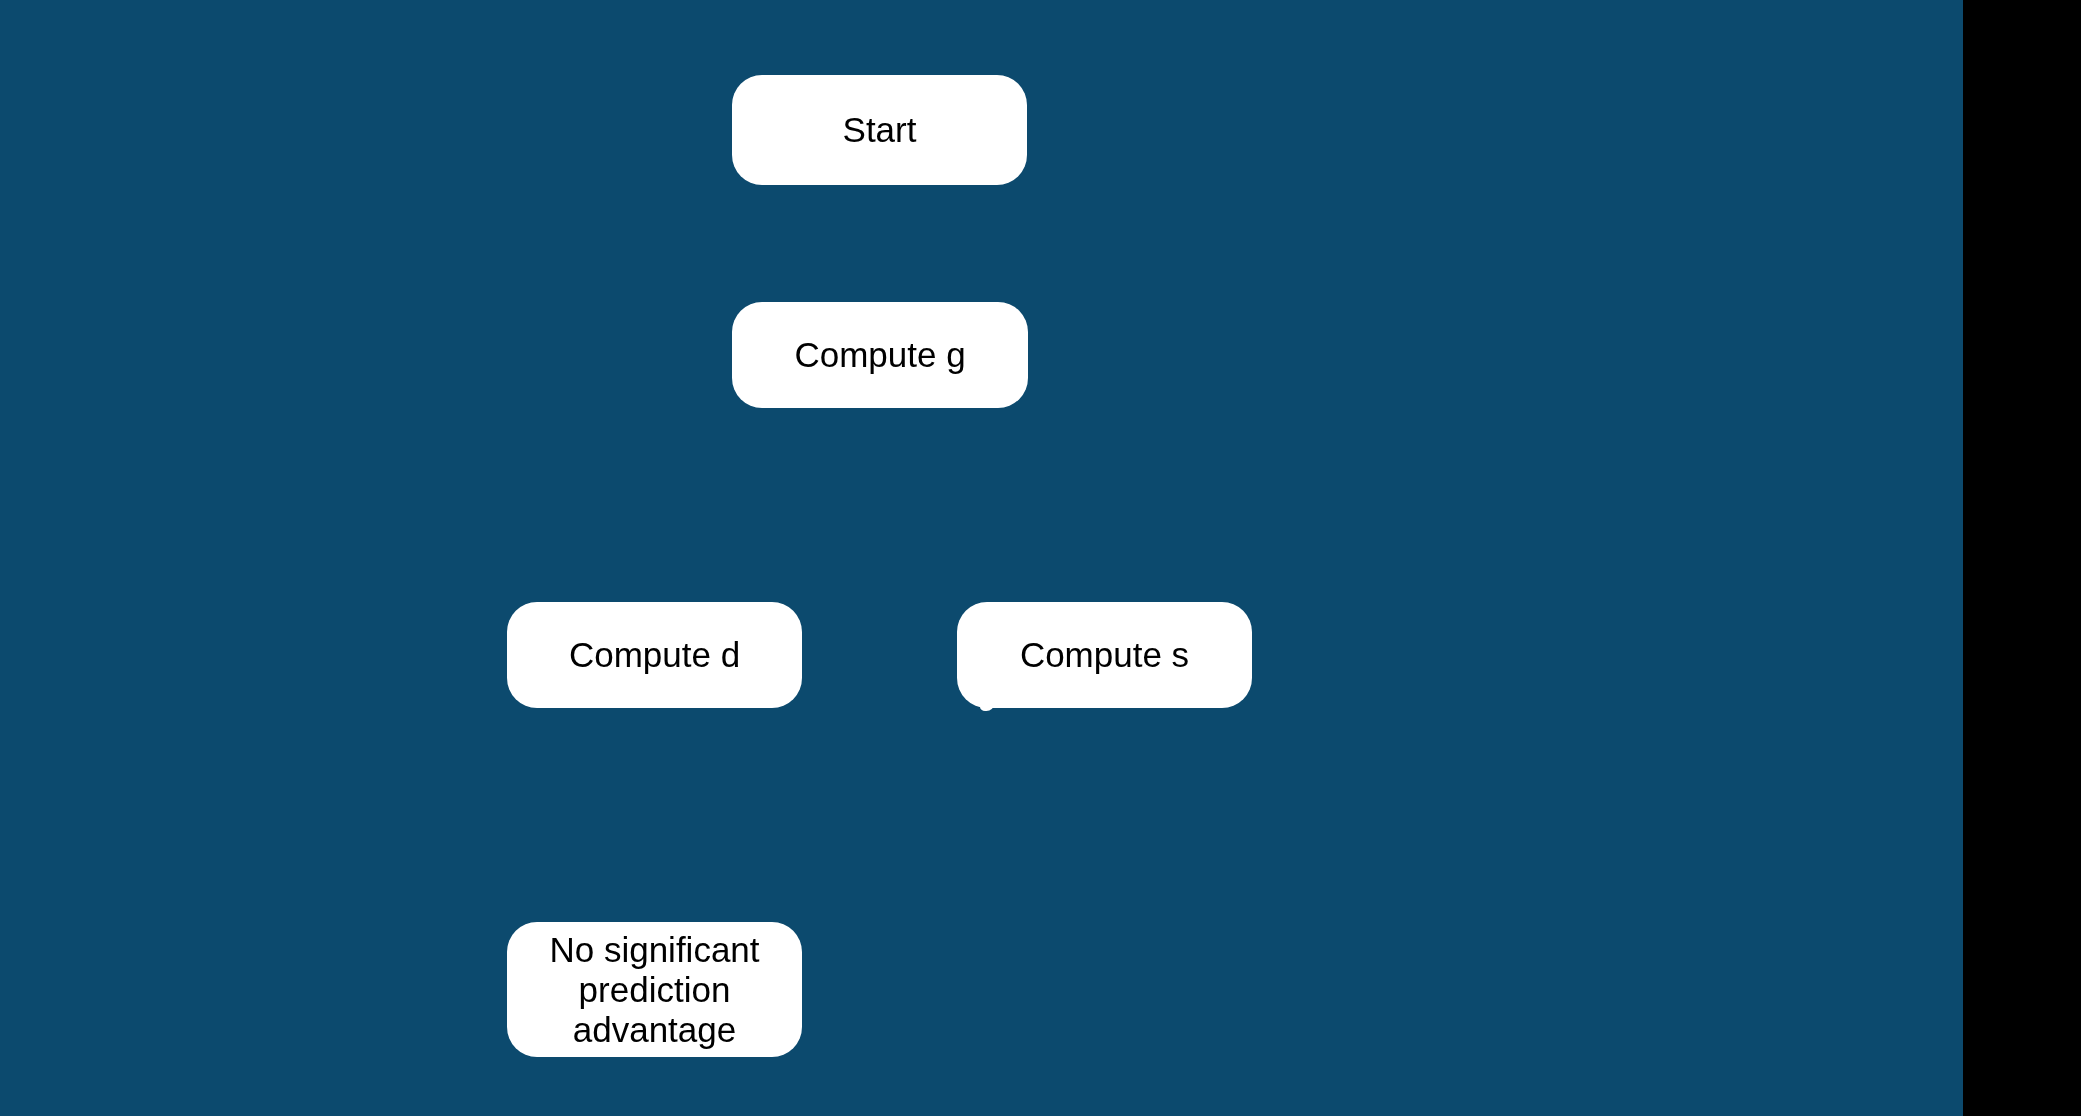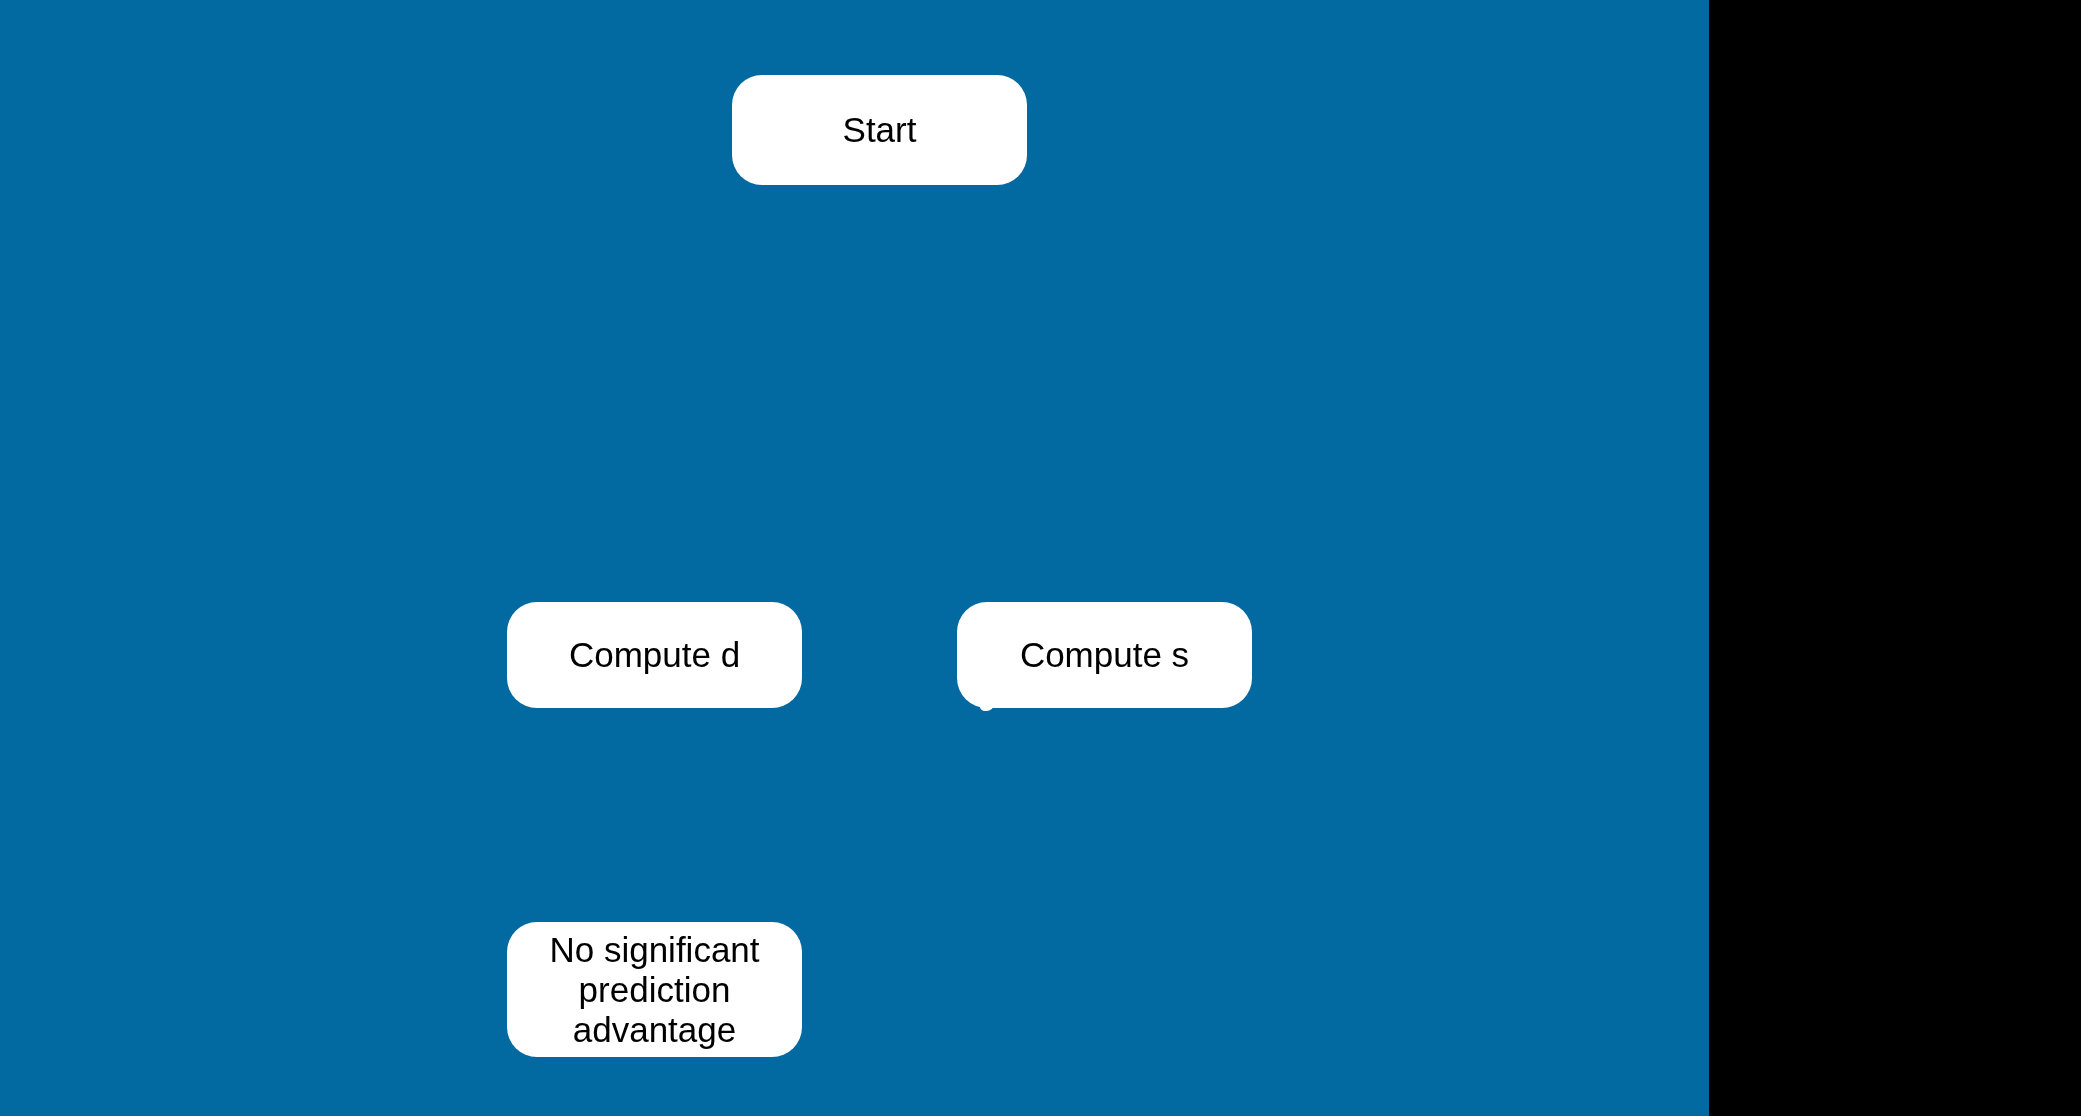--- a/index.html
+++ b/index.html
@@ -2,23 +2,23 @@
 <html><head>
 <meta charset="utf-8">
 <style>
   html, body {
     margin: 0;
     padding: 0;
     background: #000000;
   }
   .stage {
     position: relative;
-    width: 1709px;
+    width: 1963px;
     height: 1116px;
-    background: #0369a1;
+    background: #0c4a6e;
     overflow: hidden;
     font-family: "Liberation Sans", sans-serif;
   }
   .flow-node {
     position: absolute;
     background: #ffffff;
     color: #000000;
     border-radius: 30px;
     display: flex;
     align-items: center;
@@ -47,20 +47,23 @@
 </style>
 </head>
 <body>
 
 <div class="stage">
 
   <div class="flow-node" id="node-start">
     <span>Start</span>
   </div>
 
+  <div class="flow-node" id="node-compute-g">
+    <span>Compute g</span>
+  </div>
 
   <div class="flow-node" id="node-compute-d">
     <span>Compute d</span>
   </div>
 
   <div class="flow-node" id="node-compute-s">
     <span>Compute s</span>
   </div>
 
   <div class="flow-node" id="node-outcome-none">

